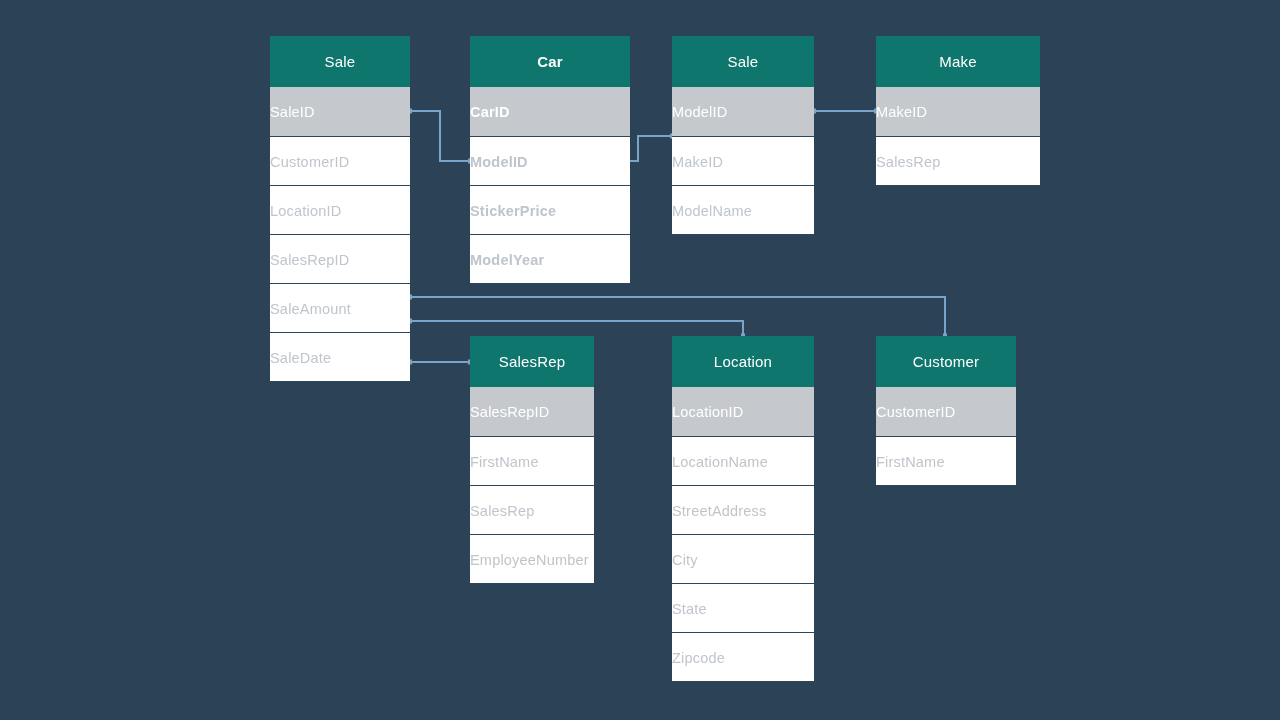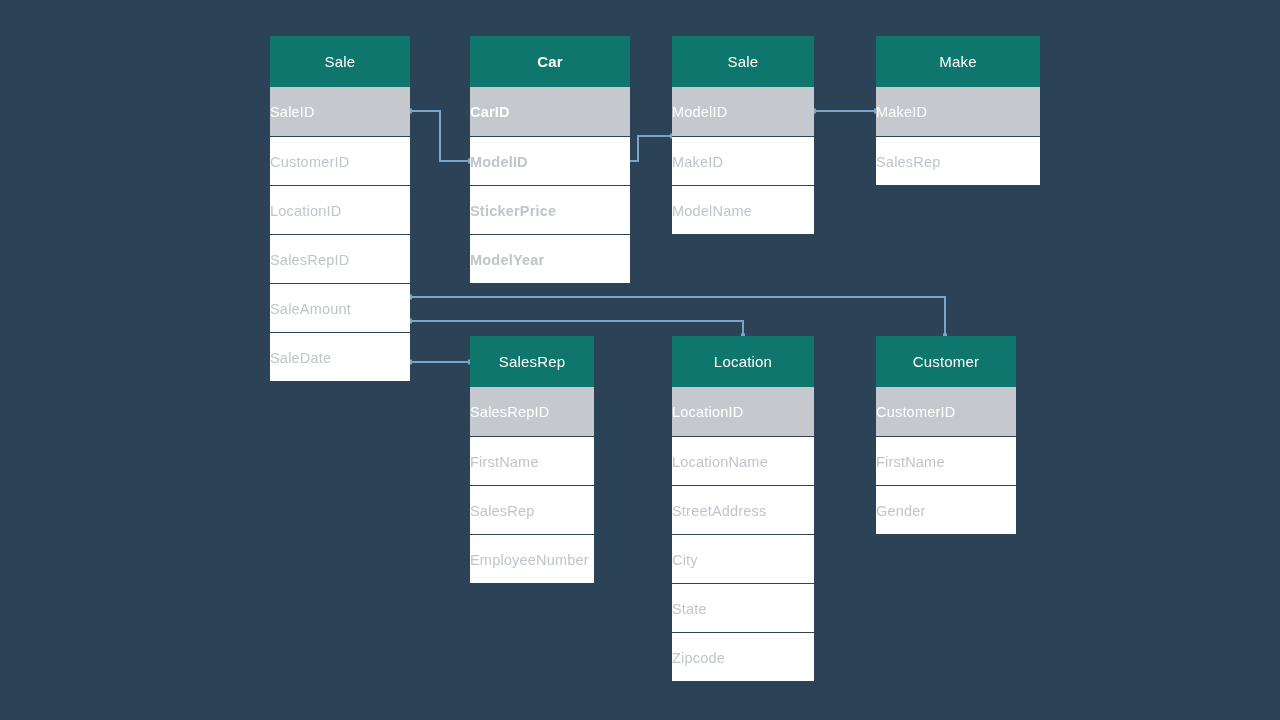--- a/index.html
+++ b/index.html
@@ -134,17 +134,16 @@
         <div class="er-row">LocationName</div>
         <div class="er-row">StreetAddress</div>
         <div class="er-row">City</div>
         <div class="er-row">State</div>
         <div class="er-row">Zipcode</div>
       </div>
       <div class="er-table" style="left: 876px; top: 336px; width: 140px;">
         <div class="er-header">Customer</div>
         <div class="er-row pk">CustomerID</div>
         <div class="er-row">FirstName</div>
-        <div class="er-row">Gender</div>
       </div>
     </div>
 
 </div>
 
 </body></html>

